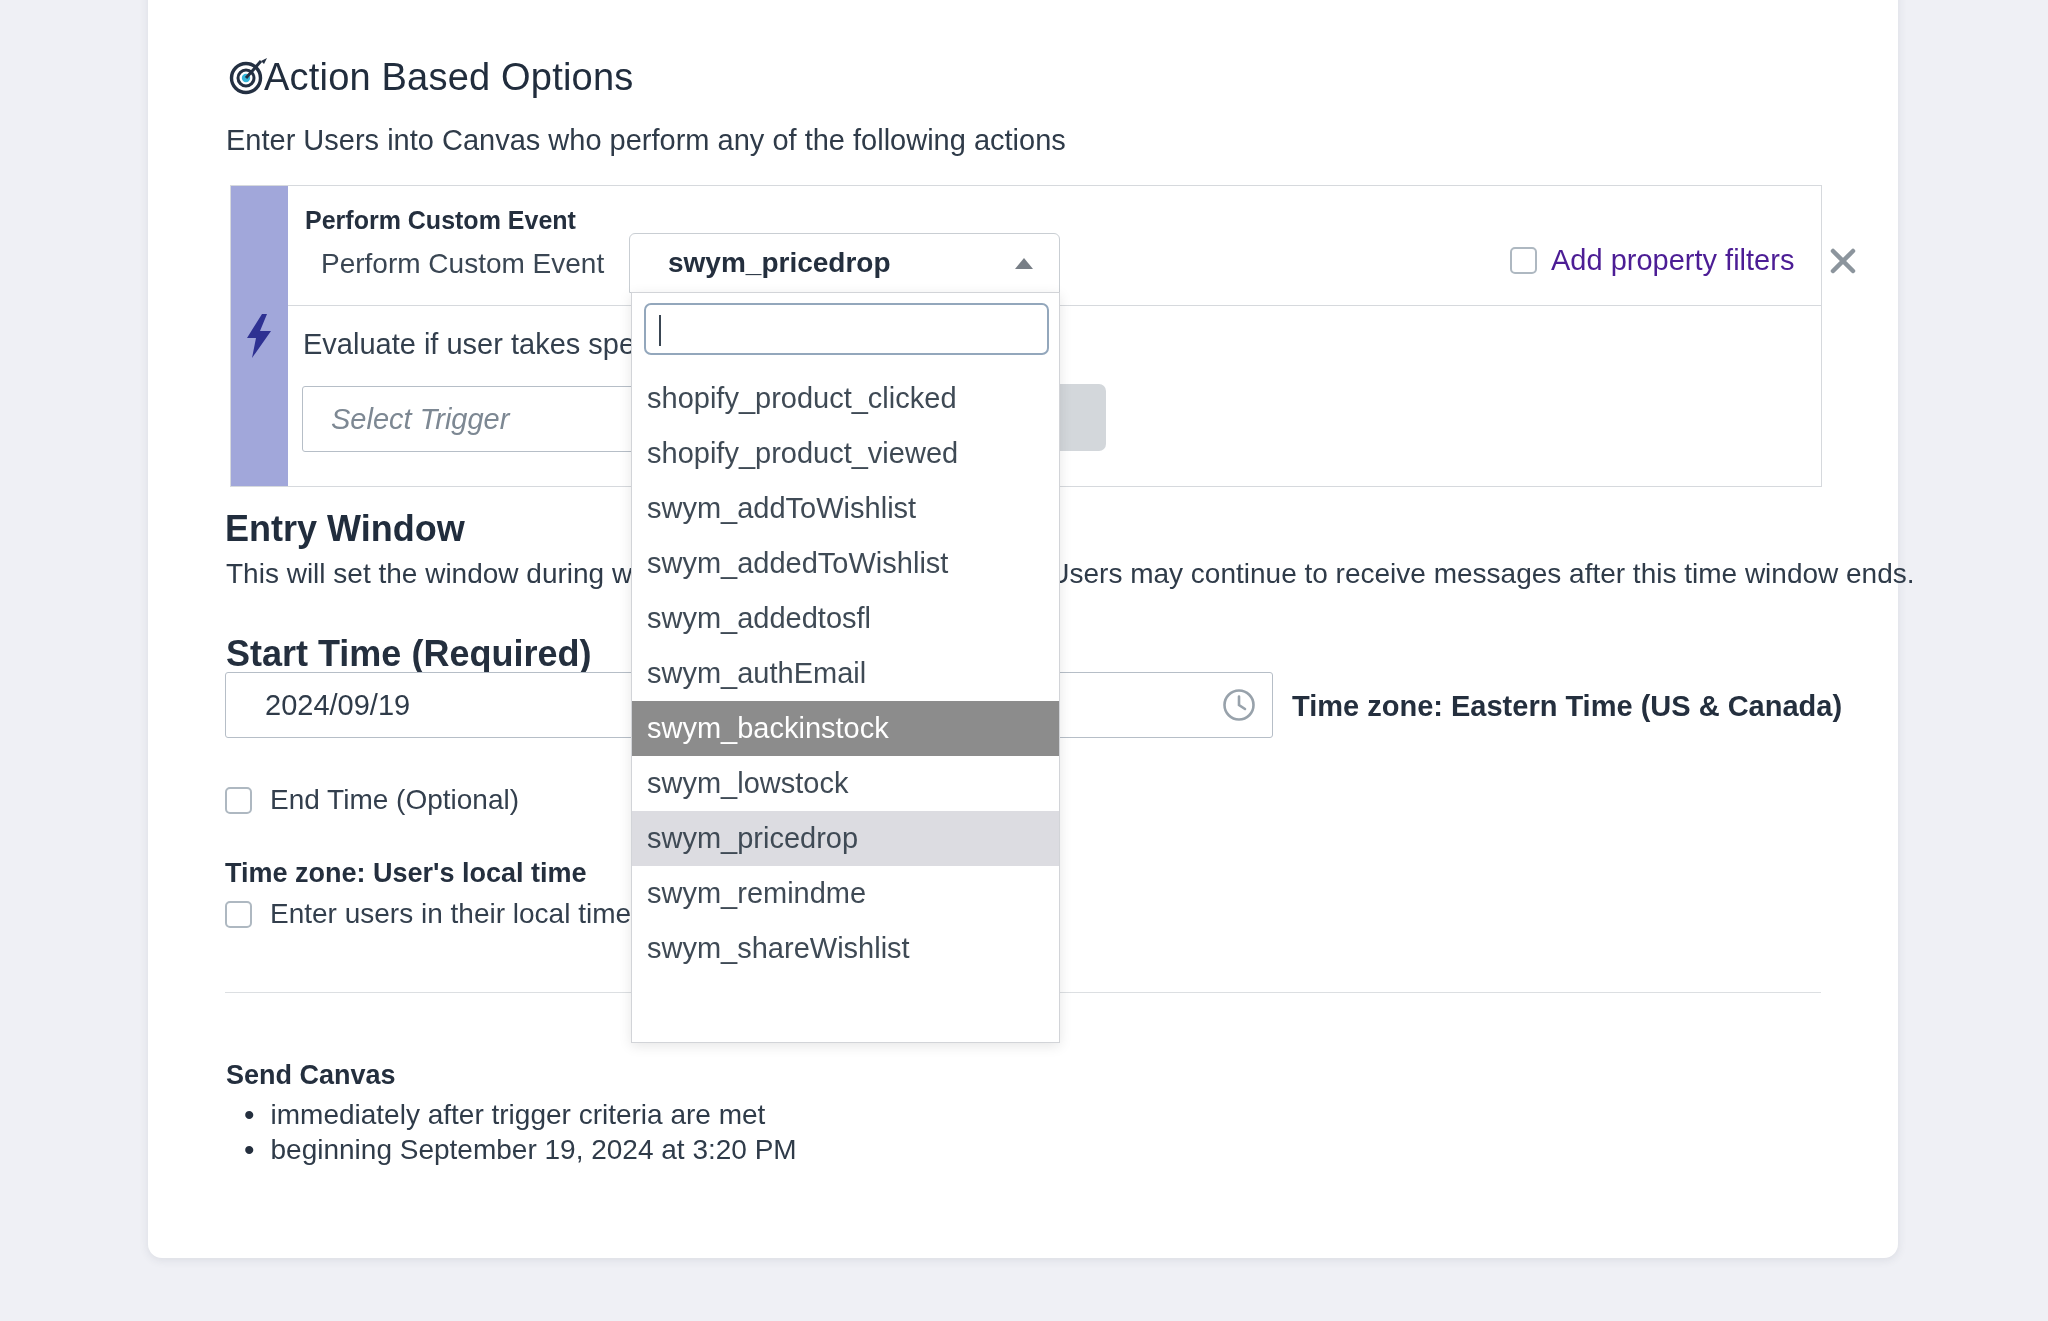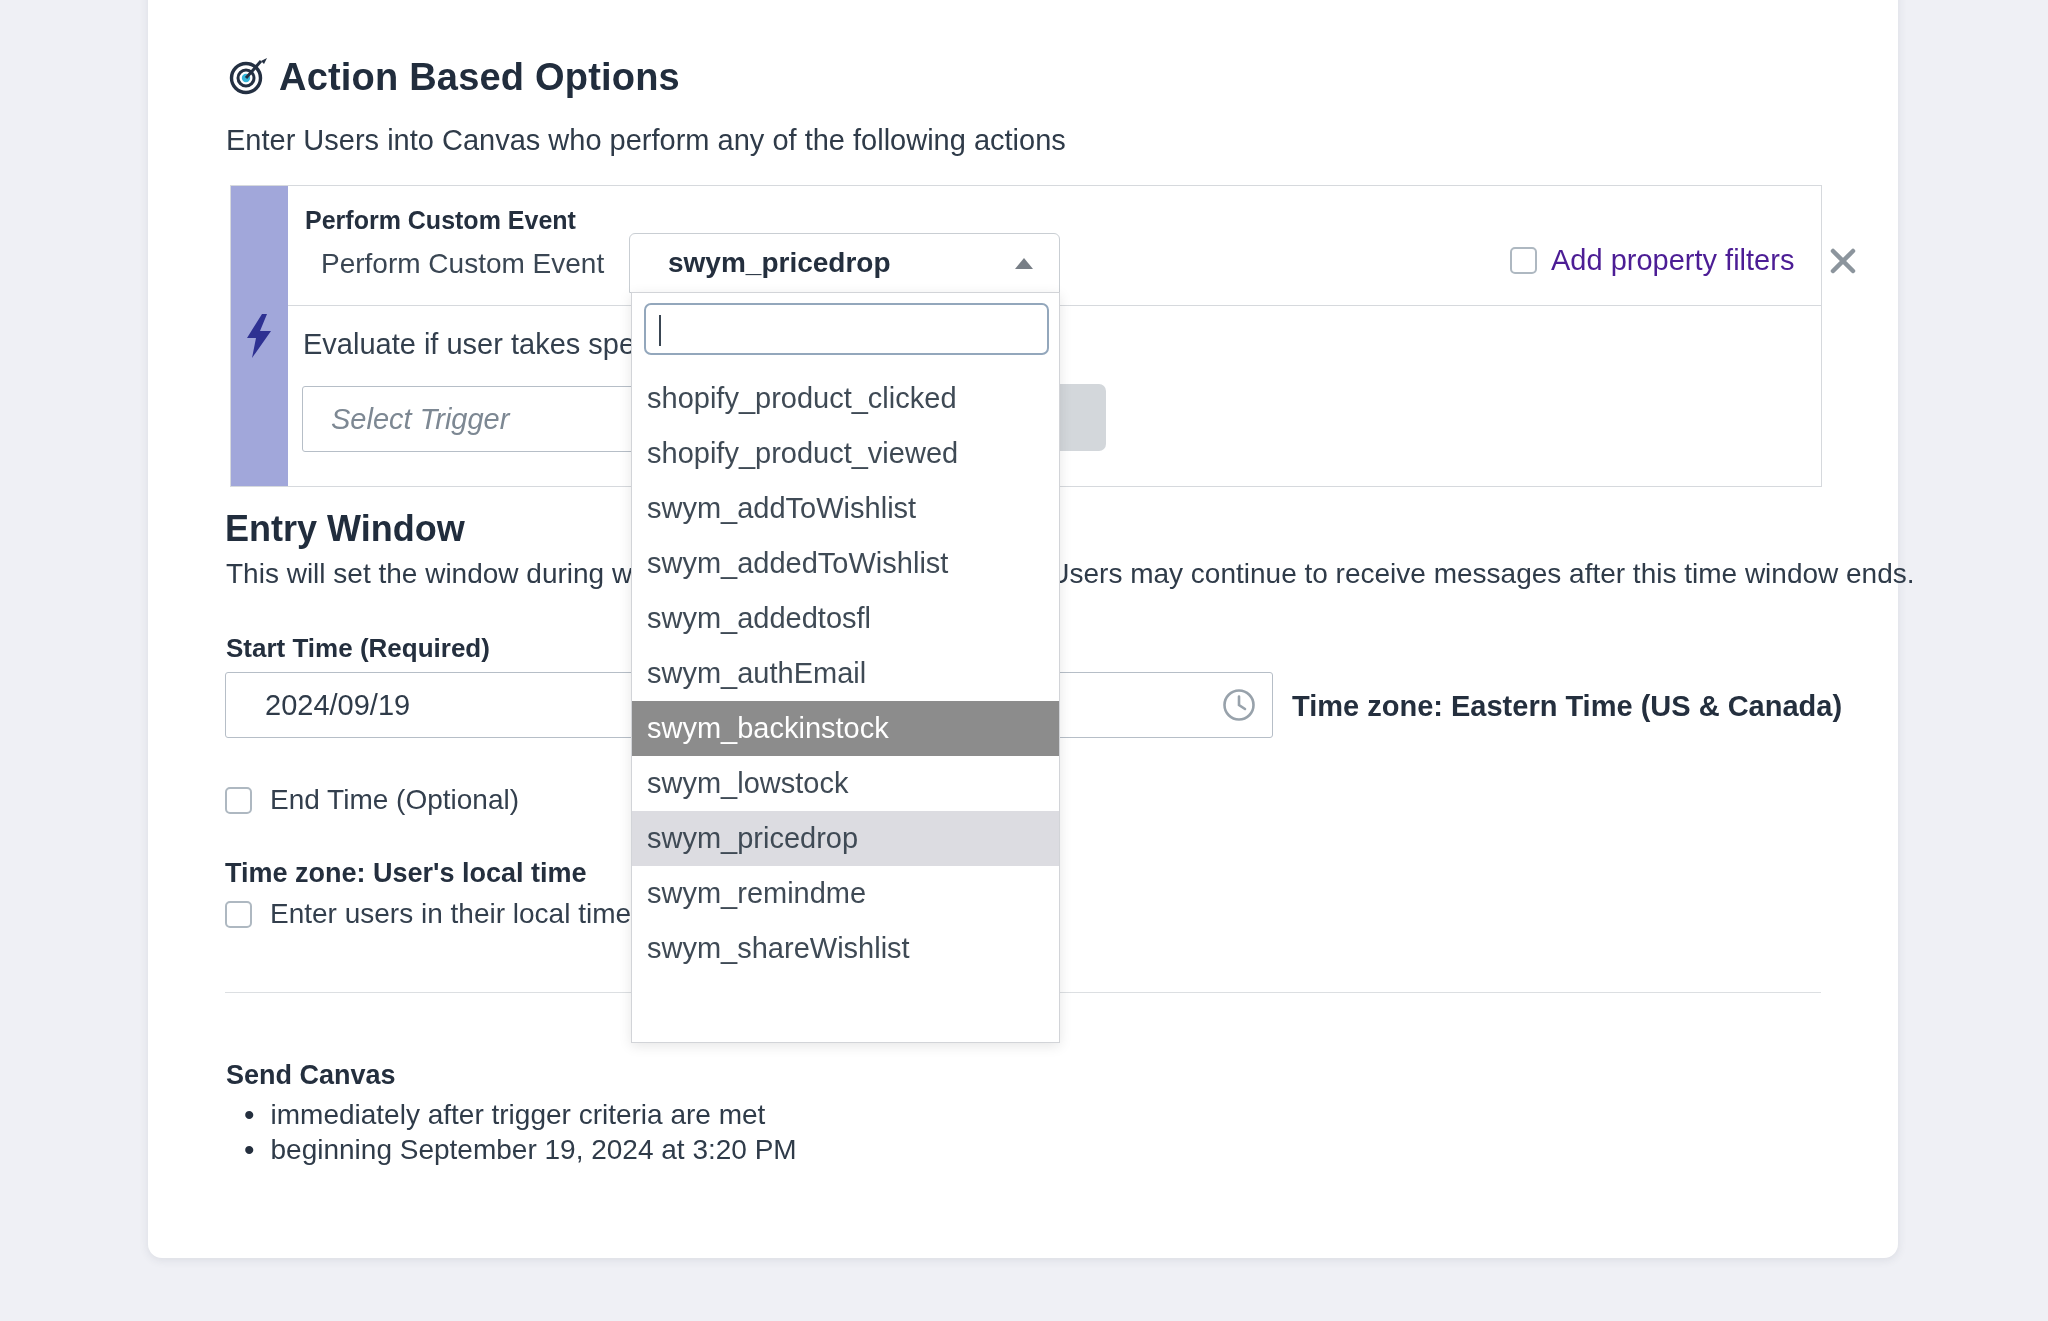--- a/index.html
+++ b/index.html
@@ -13,21 +13,21 @@
   }
   .card {
     position:absolute; left:148px; top:-24px;
     width:1750px; height:1282px;
     background:#ffffff; border-radius:14px;
     box-shadow:0 2px 10px rgba(40,50,70,0.10);
   }
   .abs { position:absolute; }
 
   
-  .page-title { left:279px; top:56px; font-size:38px; font-weight:bold; color:#212d3d; letter-spacing:.2px; }
+  .page-title { left:264px; top:56px; font-size:38px; font-weight:normal; color:#212d3d; letter-spacing:.2px; }
   .title-icon { left:228px; top:54px; width:40px; height:42px; }
   .subtitle { left:226px; top:124px; font-size:29px; color:#2f3b49; }
 
   
   .abo-panel {
     left:230px; top:185px; width:1592px; height:302px;
     border:1px solid #d6d9dd; background:#fff;
   }
   .accent-strip { left:0; top:0; width:57px; height:100%; background:#a1a7da; }
   .bolt-icon { left:14px; top:128px; width:30px; height:44px; }
@@ -73,21 +73,21 @@
   .dd-cursor { position:absolute; left:13px; top:10px; width:2px; height:31px; background:#3a4653; }
   .dd-list { position:absolute; left:0; top:78px; width:100%; }
   .opt { height:55px; display:flex; align-items:center; padding-left:15px;
          font-size:29px; color:#3f4a55; white-space:nowrap; }
   .opt.hovered { background:#8c8c8c; color:#ffffff;text-align:right; }
   .opt.selected { background:#dcdce1; }
 
   
   .entry-title { left:225px; top:508px; font-size:36px; font-weight:bold; color:#212d3d; }
   .entry-desc { left:226px; top:558px; font-size:28px; color:#2f3b49; white-space:nowrap; z-index:1; }
-  .start-label { left:226px; top:633px; font-size:26px; font-weight:bold; color:#242f3e; }
+  .start-label { left:226px; top:633px; font-size:36px; font-weight:bold; color:#242f3e; }
   .date-input {
     left:225px; top:672px; width:1048px; height:66px;
     background:#fff; border:1px solid #b6bec7; border-radius:3px;
     display:flex; align-items:center; padding-left:39px;
   }
   .date-input .value { font-size:29px; color:#2f3b49; }
   .clock-icon { left:1222px; top:688px; width:34px; height:34px; z-index:2; }
   .tz-eastern { left:1292px; top:690px; font-size:29px; font-weight:bold; color:#242f3e; }
 
   .endtime-wrap { left:225px; top:784px; display:flex; align-items:center; gap:18px; }

